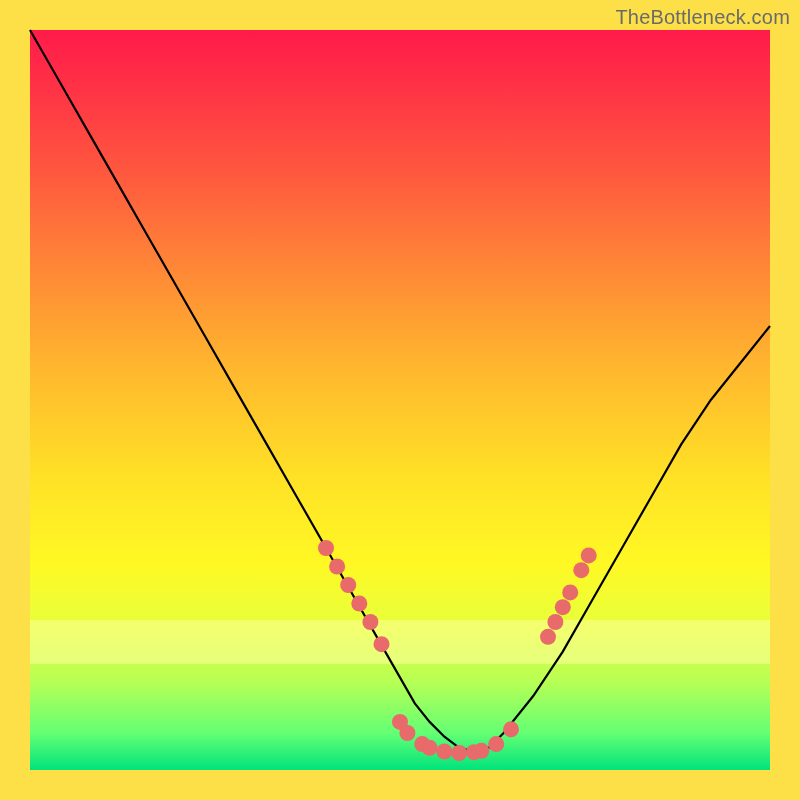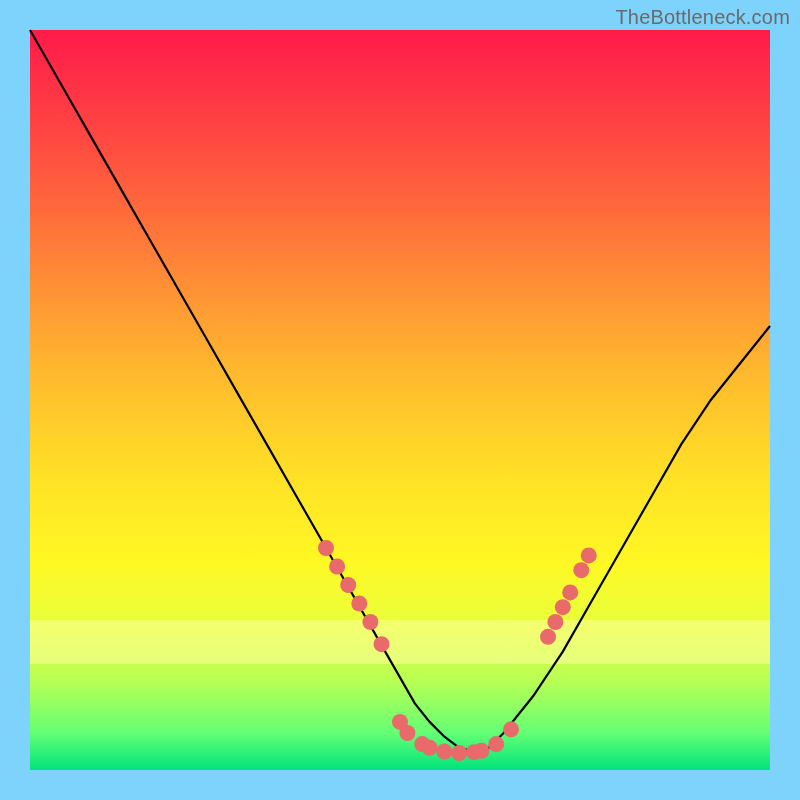--- a/index.html
+++ b/index.html
@@ -8,21 +8,21 @@
     width: 800px;
     height: 800px;
     background: #000;
     overflow: hidden;
     font-family: Arial, Helvetica, sans-serif;
   }
   .stage {
     position: relative;
     width: 800px;
     height: 800px;
-    background: #7dd3fc;
+    background: #fde047;
   }
   .plot-area {
     position: absolute;
     left: 30px;
     top: 30px;
     width: 740px;
     height: 740px;
     background: linear-gradient(
       to bottom,
       #ff1a4a 0%,

